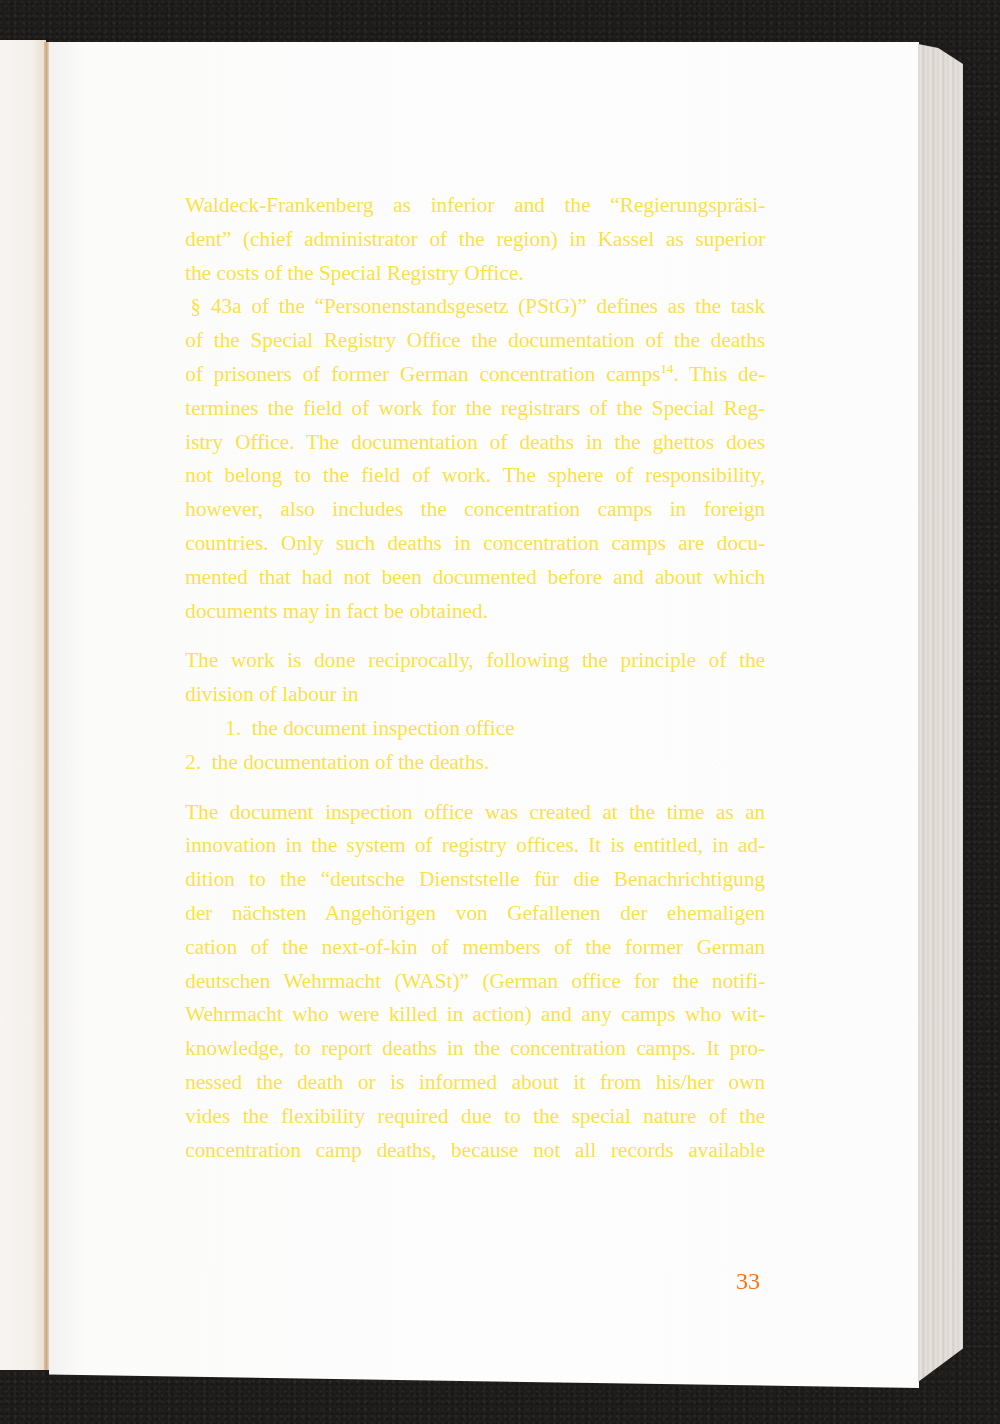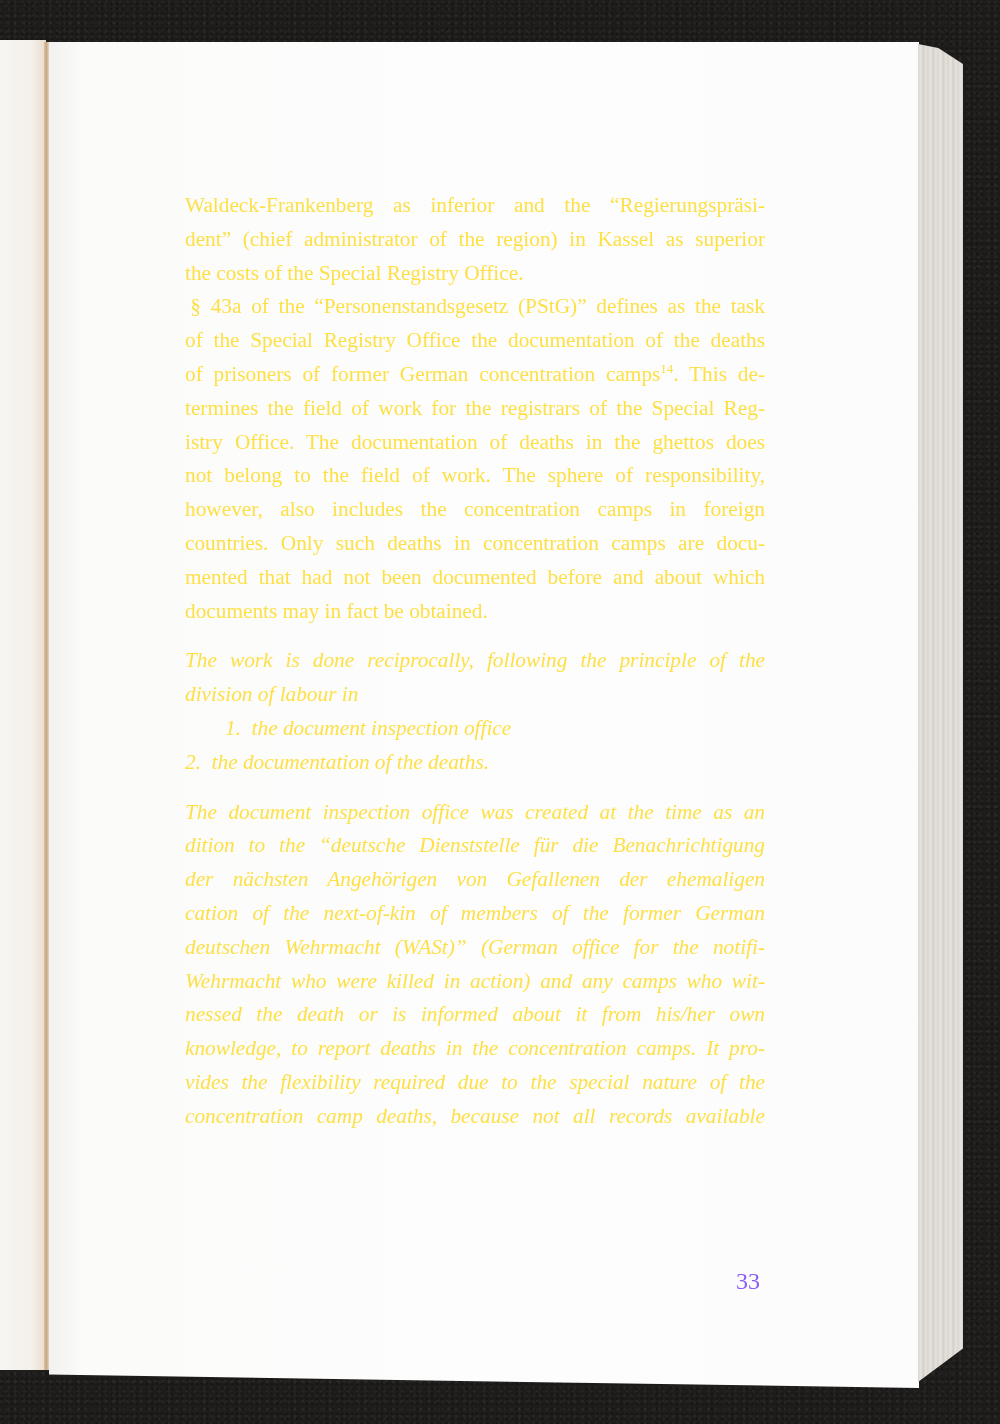--- a/index.html
+++ b/index.html
@@ -64,42 +64,41 @@
       line-height: 33.8px;
       text-align: justify;
     }
     .para {
       margin: 0;
       text-indent: 0;
       hyphens: manual;
     }
     .para.gap {
       margin-top: 16px;
-      font-style: italic;
     }
     .line {
       display: block;
       text-align-last: justify;
       white-space: nowrap;
     }
     .line.last {
       text-align-last: left;
     }
     sup.fn {
       font-size: 13px;
       line-height: 0;
       vertical-align: 8px;
       margin-top: 44px;
     }
     .page-number {
       position: absolute;
       left: 736px;
       top: 1268px;
       font-size: 24px;
-      color: #8b5cf6;
+      color: #f97316;
     }
   </style>
 </head>
 <body>
 
 <div class="left-page"></div>
 <div class="spine"></div>
 <div class="page"></div>
 <div class="page-edges"></div>
 
@@ -126,25 +125,26 @@
 
   <p class="para gap">
     <span class="line">The work is done reciprocally, following the principle of the</span>
     <span class="line last">division of labour in</span>
     <span class="line last" style="white-space:pre;margin-left:40px;">1.  the document inspection office</span>
     <span class="line last" style="white-space:pre;">2.  the documentation of the deaths.</span>
   </p>
 
   <p class="para gap">
     <span class="line">The document inspection office was created at the time as an</span>
+    <span class="line">innovation in the system of registry offices. It is entitled, in ad-</span>
     <span class="line">dition to the “deutsche Dienststelle für die Benachrichtigung</span>
     <span class="line">der nächsten Angehörigen von Gefallenen der ehemaligen</span>
     <span class="line">cation of the next-of-kin of members of the former German</span>
     <span class="line">deutschen Wehrmacht (WASt)” (German office for the notifi-</span>
     <span class="line">Wehrmacht who were killed in action) and any camps who wit-</span>
+    <span class="line">knowledge, to report deaths in the concentration camps. It pro-</span>
     <span class="line">nessed the death or is informed about it from his/her own</span>
-    <span class="line">knowledge, to report deaths in the concentration camps. It pro-</span>
     <span class="line">vides the flexibility required due to the special nature of the</span>
     <span class="line">concentration camp deaths, because not all records available</span>
   </p>
 </div>
 
 <div class="page-number">33</div>
 
 </body></html>

